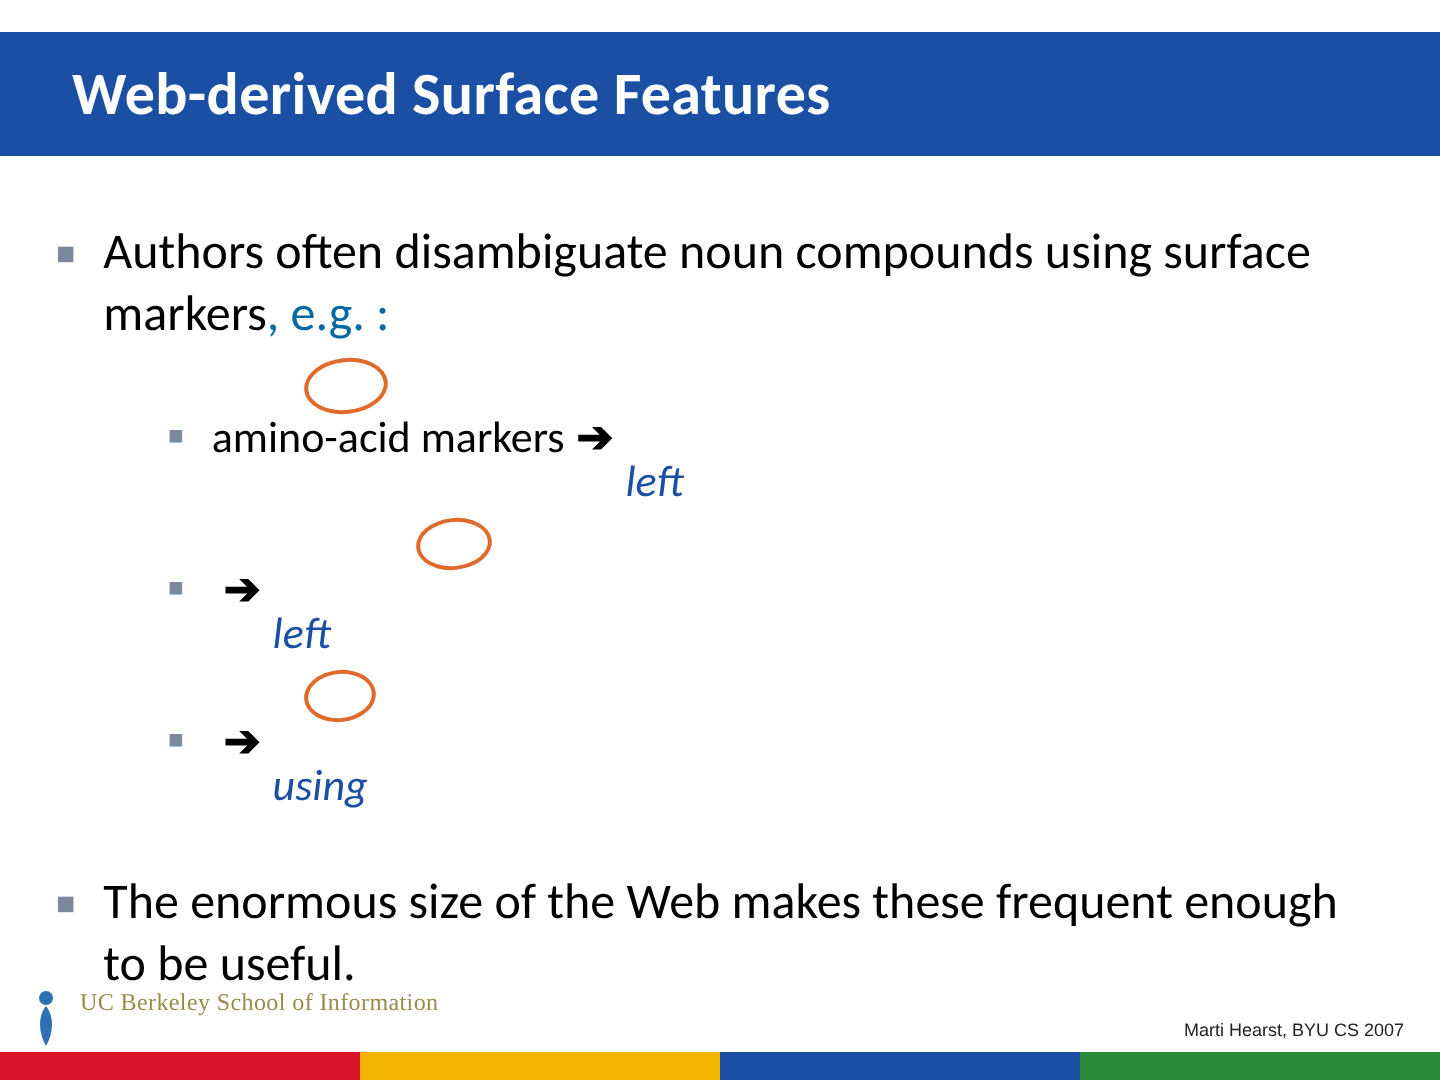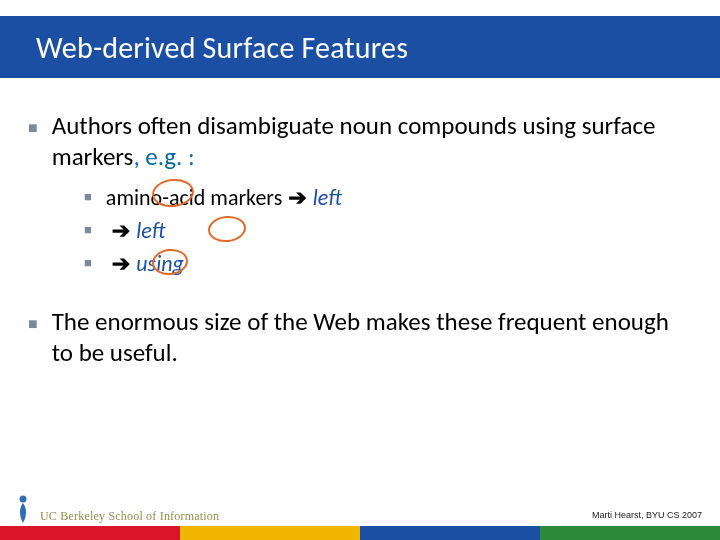--- a/index.html
+++ b/index.html
@@ -13,21 +13,21 @@
     position: absolute;
     top: 16px; left: 0; right: 0;
     height: 62px;
     background: #1a4fa3;
     display: flex; align-items: center;
     padding-left: 36px;
   }
   .title-bar h1 {
     color: #fff;
     font-size: 30px;
-    font-weight: 400;
+    font-weight: 700;
     letter-spacing: 0.2px;
   }
   .content {
     position: absolute;
     top: 110px; left: 28px; right: 28px;
     color: #000;
   }
   .bullet-l1 {
     display: flex; align-items: flex-start;
     margin-bottom: 6px;
@@ -58,20 +58,21 @@
     font-size: 13px;
     margin-right: 14px;
   }
   .arrow {
     font-weight: 700;
     margin: 0 6px 0 6px;
   }
   .direction {
     font-style: italic;
     color: #1a4fa3;
+    margin-top: 43px;
   }
   .eg { color: #0369a1; }
   
   .circ {
     position: absolute;
     border: 2px solid #e06a2b;
     border-radius: 50%;
     transform: rotate(-6deg);
     pointer-events: none;
   }
@@ -79,21 +80,21 @@
   .color-strip {
     position: absolute;
     bottom: 0; left: 0; right: 0;
     height: 14px;
     display: flex;
   }
   .color-strip div { height: 100%; }
   .logo-block {
     position: absolute;
     bottom: 16px; left: 12px;
-    display: flex; align-items: flex-end; margin-top: 28px;
+    display: flex; align-items: flex-start; margin-top: 28px;
   }
   .logo-block svg { flex: 0 0 auto; }
   .logo-text {
     font-family: Georgia, "Times New Roman", serif;
     color: #9a8b4a;
     font-size: 12px;
     margin-left: 6px;
     letter-spacing: 0.2px;
   }
   .credit {

